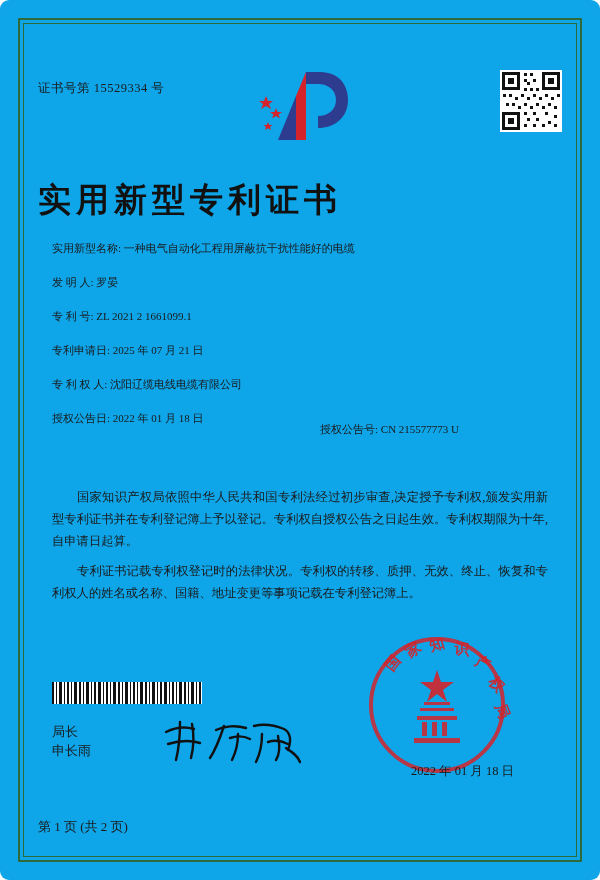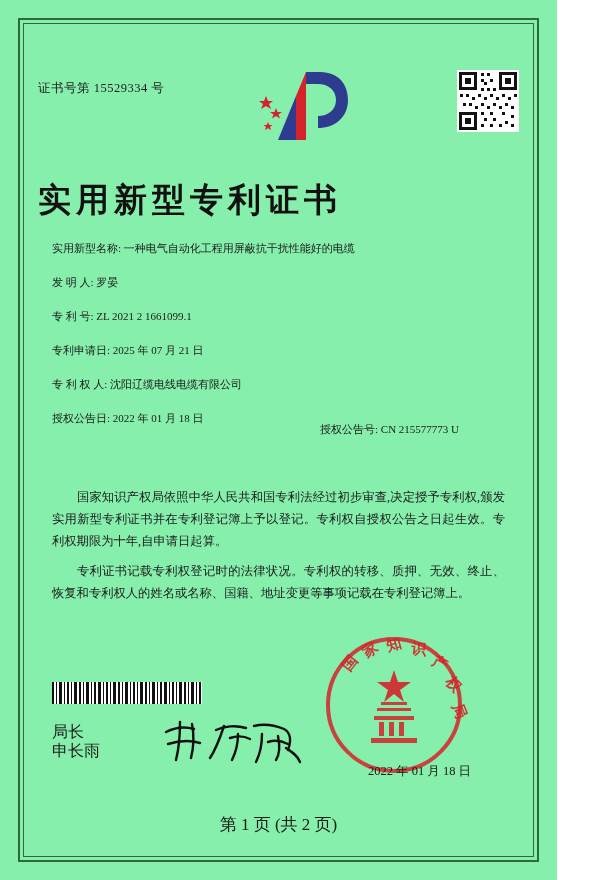--- a/index.html
+++ b/index.html
@@ -6,25 +6,26 @@
     margin: 0;
     padding: 0;
     background: #ffffff;
   }
   body {
     font-family: "Liberation Serif", "DejaVu Serif", serif;
     color: #1a1a1a;
   }
   .page {
     position: relative;
-    width: 557px;
+    width: 600px;
     height: 880px;
-    background: #86efac;
+    background: #0ea5e9;
     overflow: hidden;
     box-sizing: border-box;
+    border-radius: 9px;
   }
   
   .border-outer {
     position: absolute;
     left: 18px;
     top: 18px;
     right: 18px;
     bottom: 18px;
     border: 2px solid #2f6b3a;
     box-sizing: border-box;
@@ -128,21 +129,21 @@
     position: absolute;
     left: 14px;
     bottom: 138px;
     width: 150px;
     height: 22px;
   }
   .sign-block {
     position: absolute;
     left: 14px;
     bottom: 82px;
-    font-size: 16px;
+    font-size: 13px;
     line-height: 19px;
   }
   .signature-img {
     position: absolute;
     left: 120px;
     bottom: 74px;
     width: 150px;
     height: 52px;
   }
   .seal {
@@ -158,22 +159,22 @@
     bottom: 62px;
     font-size: 12.5px;
     color: #1a1a1a;
     white-space: nowrap;
   }
   .footer {
     position: absolute;
     left: 0;
     right: 0;
     bottom: 6px;
-    text-align: center;
-    font-size: 17px;
+    text-align: left;
+    font-size: 13px;
     color: #1a1a1a;
   }
 </style>
 </head>
 <body>
 
 <div class="page">
 
   <div class="border-outer"></div>
   <div class="border-inner"></div>

